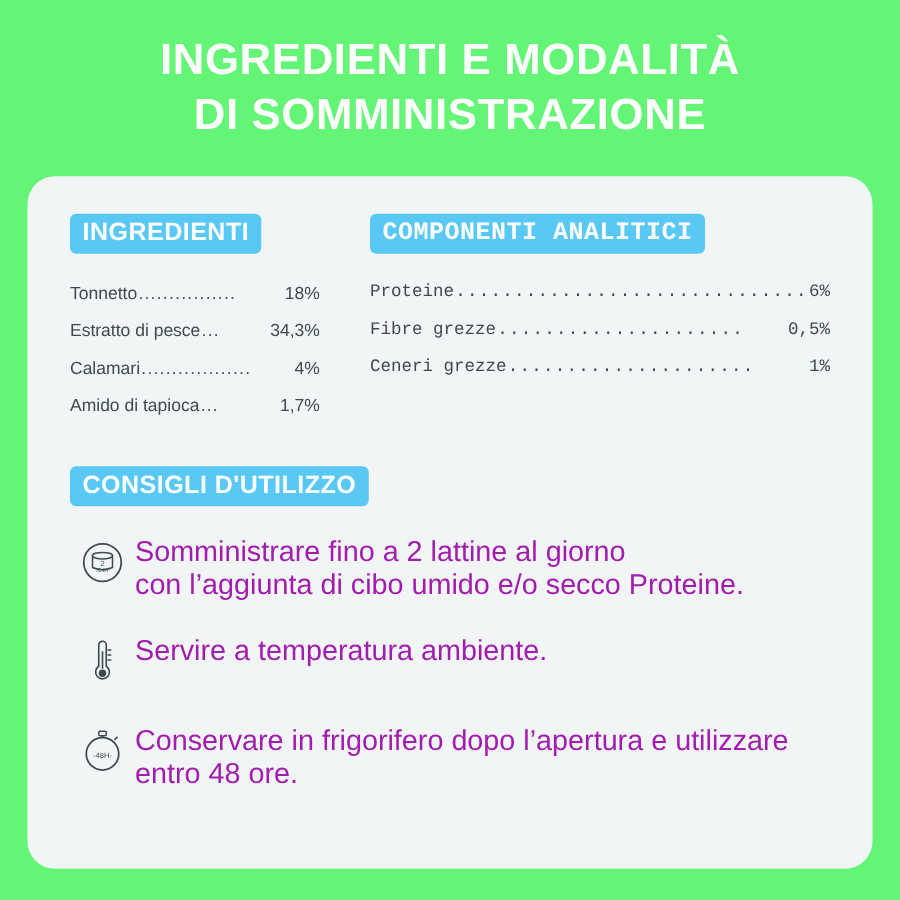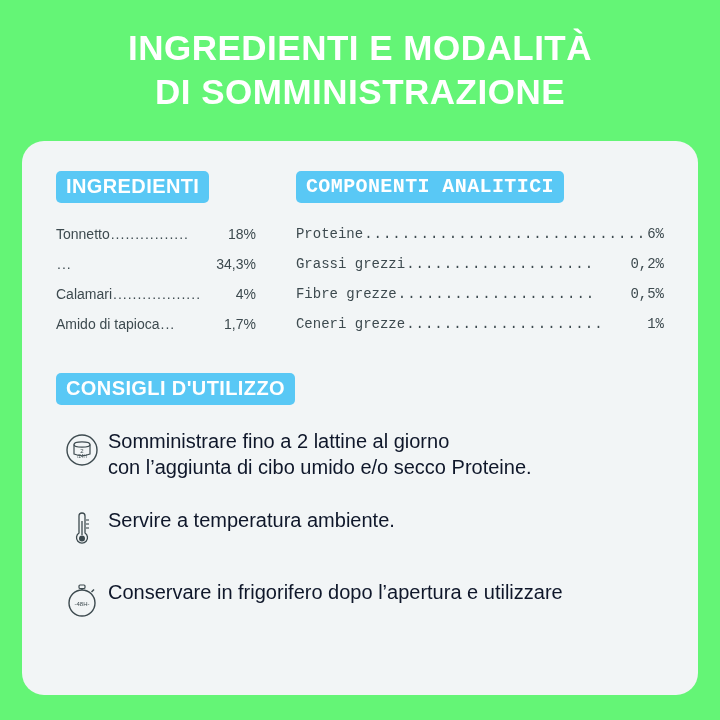--- a/index.html
+++ b/index.html
@@ -103,22 +103,22 @@
     margin-bottom: 26px;
   }
   .usage-icon {
     flex: 0 0 52px;
     height: 46px;
     display: flex;
     align-items: center;
     justify-content: center;
   }
   .usage-text {
-    font-size: 20px;
-    color: #0f172a;
+    font-size: 23px;
+    color: #a21caf;
     line-height: 26px;
     padding-top: 1px;
   }
   .usage-text .l2 {
     display: block;
   }
 </style>
 </head>
 <body>
 
@@ -135,20 +135,21 @@
 
       <div class="col-left">
         <div class="section-badge">INGREDIENTI</div>
         <div class="list">
           <div class="row">
             <span class="label">Tonnetto</span>
             <span class="dots">................</span>
             <span class="value">18%</span>
           </div>
           <div class="row">
+            <span class="label">Estratto di pesce</span>
             <span class="dots">...</span>
             <span class="value">34,3%</span>
           </div>
           <div class="row">
             <span class="label">Calamari</span>
             <span class="dots">..................</span>
             <span class="value">4%</span>
           </div>
           <div class="row">
             <span class="label">Amido di tapioca</span>
@@ -158,25 +159,20 @@
         </div>
       </div>
 
       <div class="col-right">
         <div class="section-badge">COMPONENTI ANALITICI</div>
         <div class="list">
           <div class="row">
             <span class="label">Proteine</span>
             <span class="dots">..............................</span>
             <span class="value">6%</span>
-          </div>
-          <div class="row">
-            <span class="label">Grassi grezzi</span>
-            <span class="dots">....................</span>
-            <span class="value">0,2%</span>
           </div>
           <div class="row">
             <span class="label">Fibre grezze</span>
             <span class="dots">.....................</span>
             <span class="value">0,5%</span>
           </div>
           <div class="row">
             <span class="label">Ceneri grezze</span>
             <span class="dots">.....................</span>
             <span class="value">1%</span>
@@ -228,20 +224,21 @@
             <svg width="40" height="42" viewBox="0 0 40 42">
               <circle cx="20" cy="23" r="13" fill="none" stroke="#3d4a4f" stroke-width="1.4"></circle>
               <rect x="17" y="5" width="6" height="3.5" rx="1" fill="none" stroke="#3d4a4f" stroke-width="1.2"></rect>
               <line x1="20" y1="8.5" x2="20" y2="10" stroke="#3d4a4f" stroke-width="1.4"></line>
               <line x1="29.5" y1="12" x2="32" y2="9.5" stroke="#3d4a4f" stroke-width="1.4"></line>
               <text x="20" y="26" font-family="Liberation Sans, sans-serif" font-size="6" fill="#3d4a4f" text-anchor="middle">-48H-</text>
             </svg>
           </div>
           <div class="usage-text">
             <span class="l1">Conservare in frigorifero dopo l’apertura e utilizzare</span>
+            <span class="l2">entro 48 ore.</span>
           </div>
         </div>
 
       </div>
     </div>
 
   </div>
 </div>
 
 </body></html>

